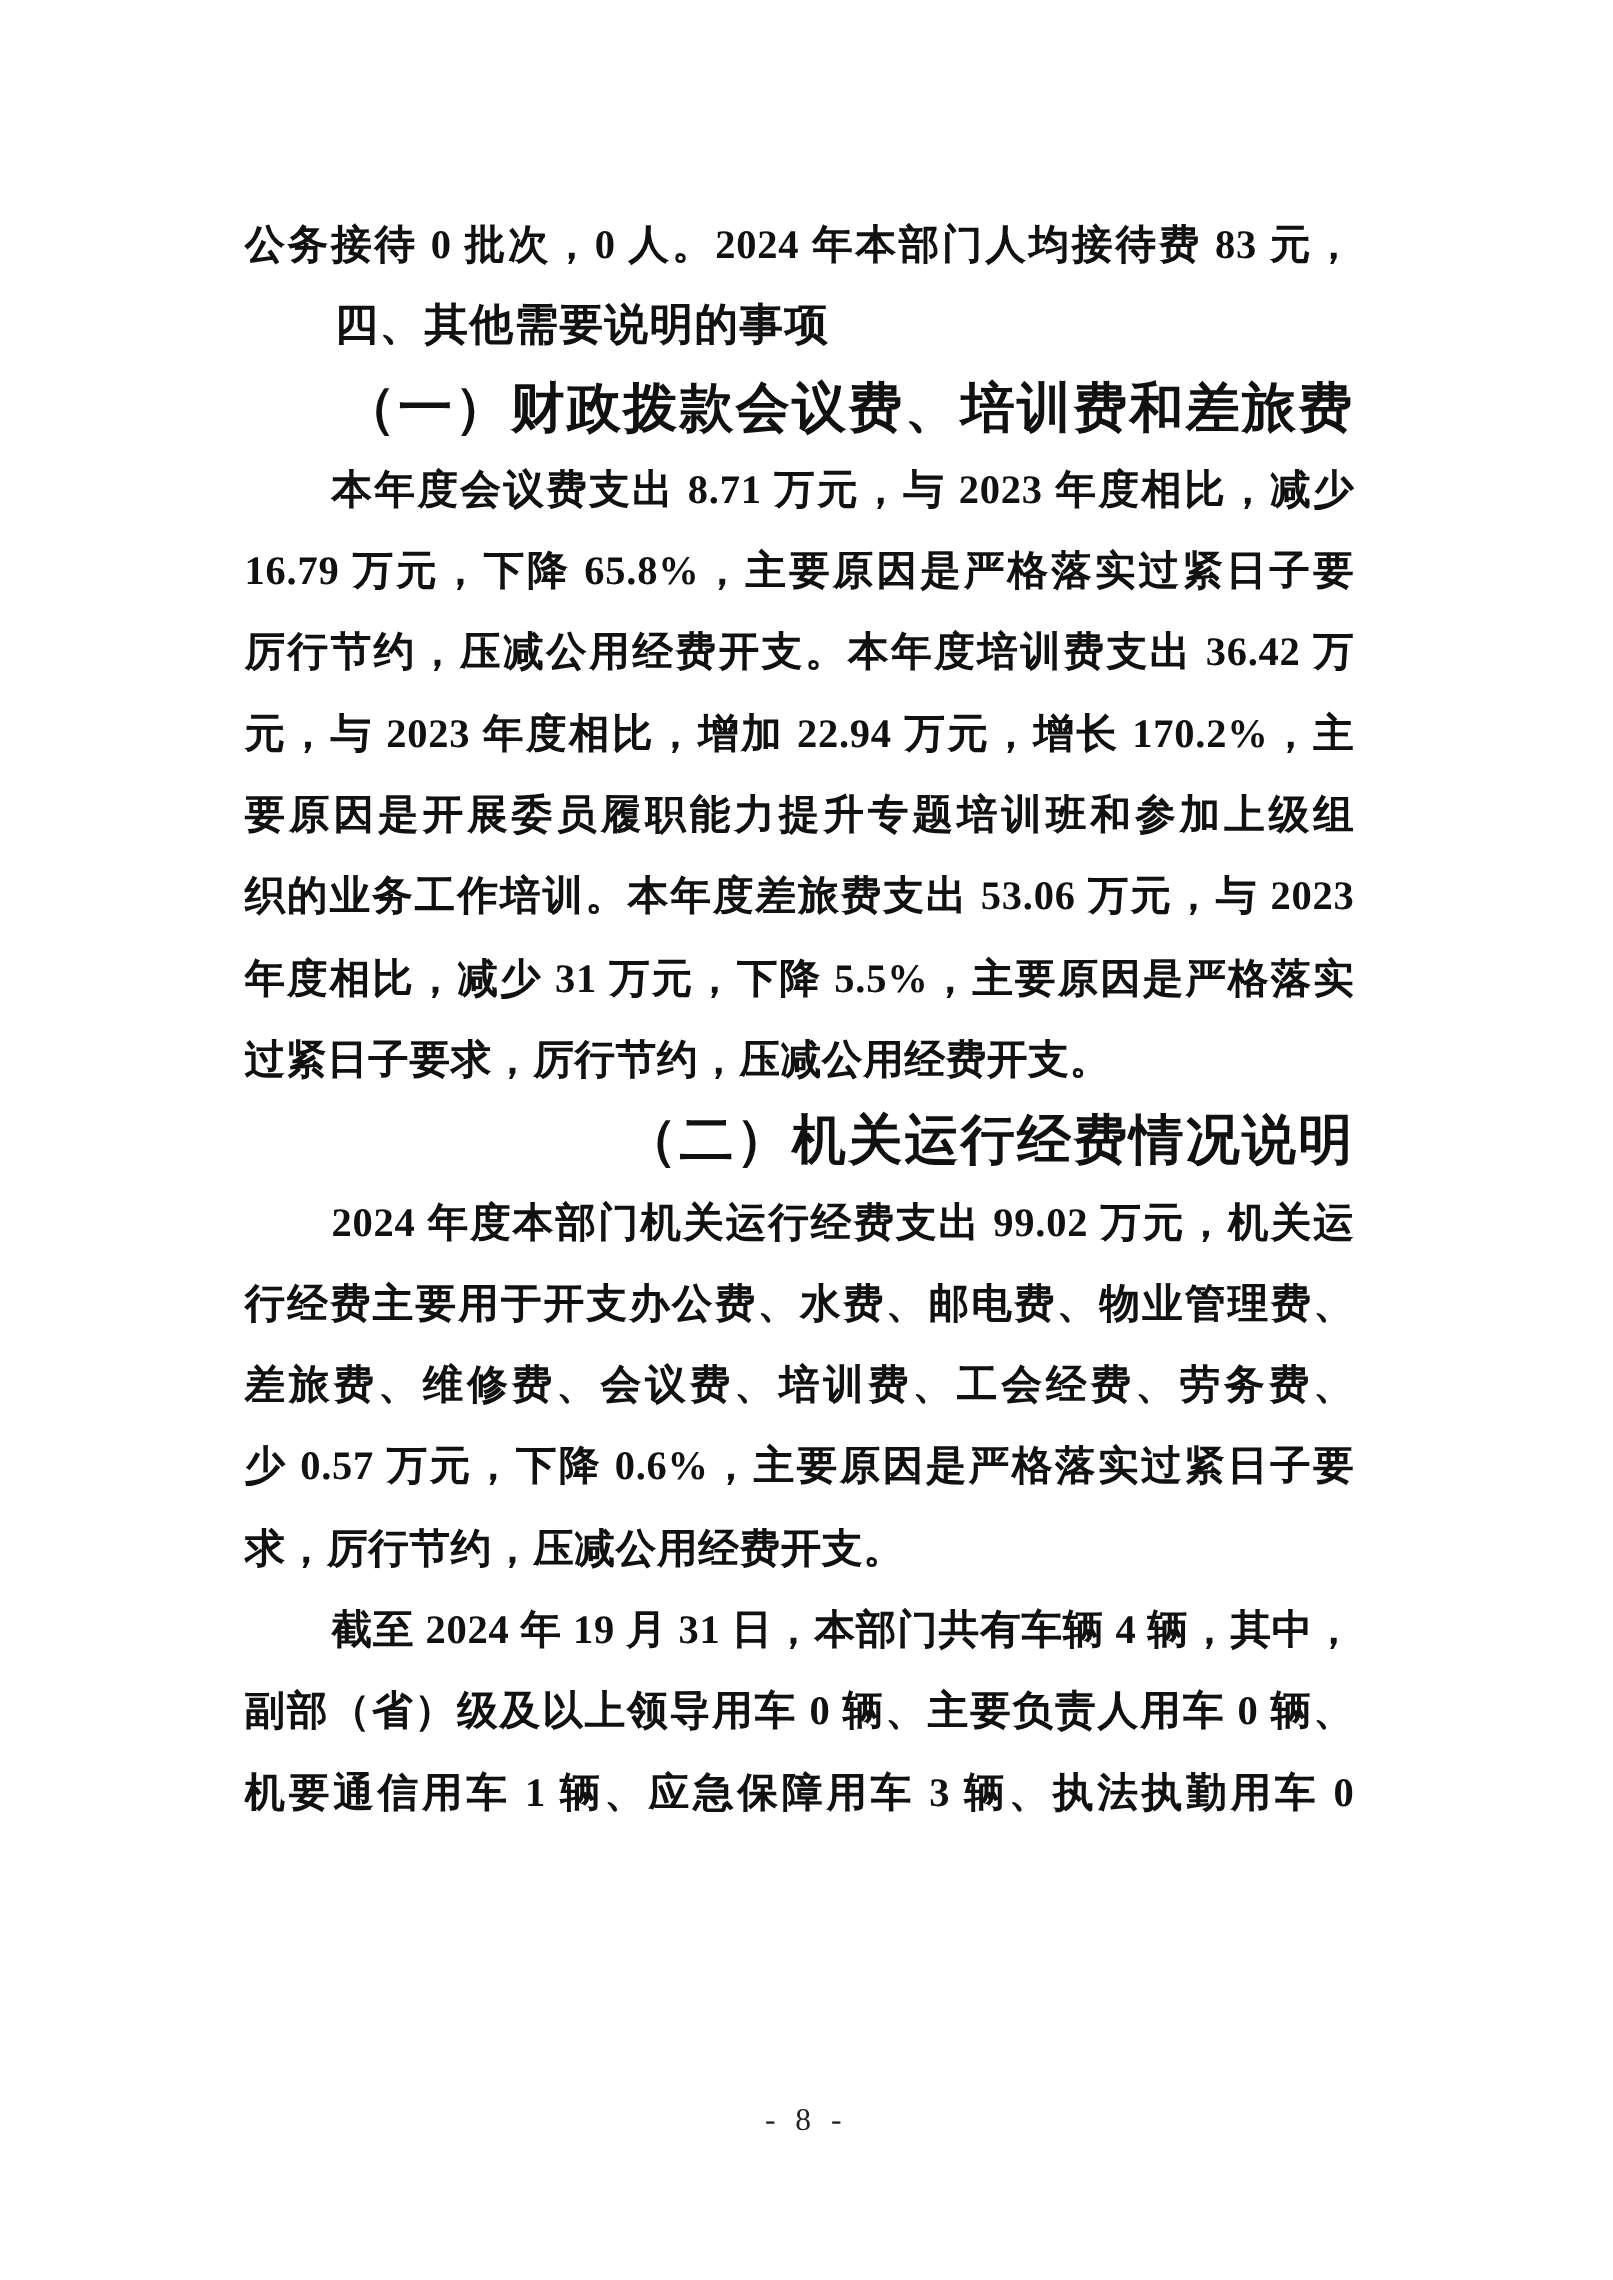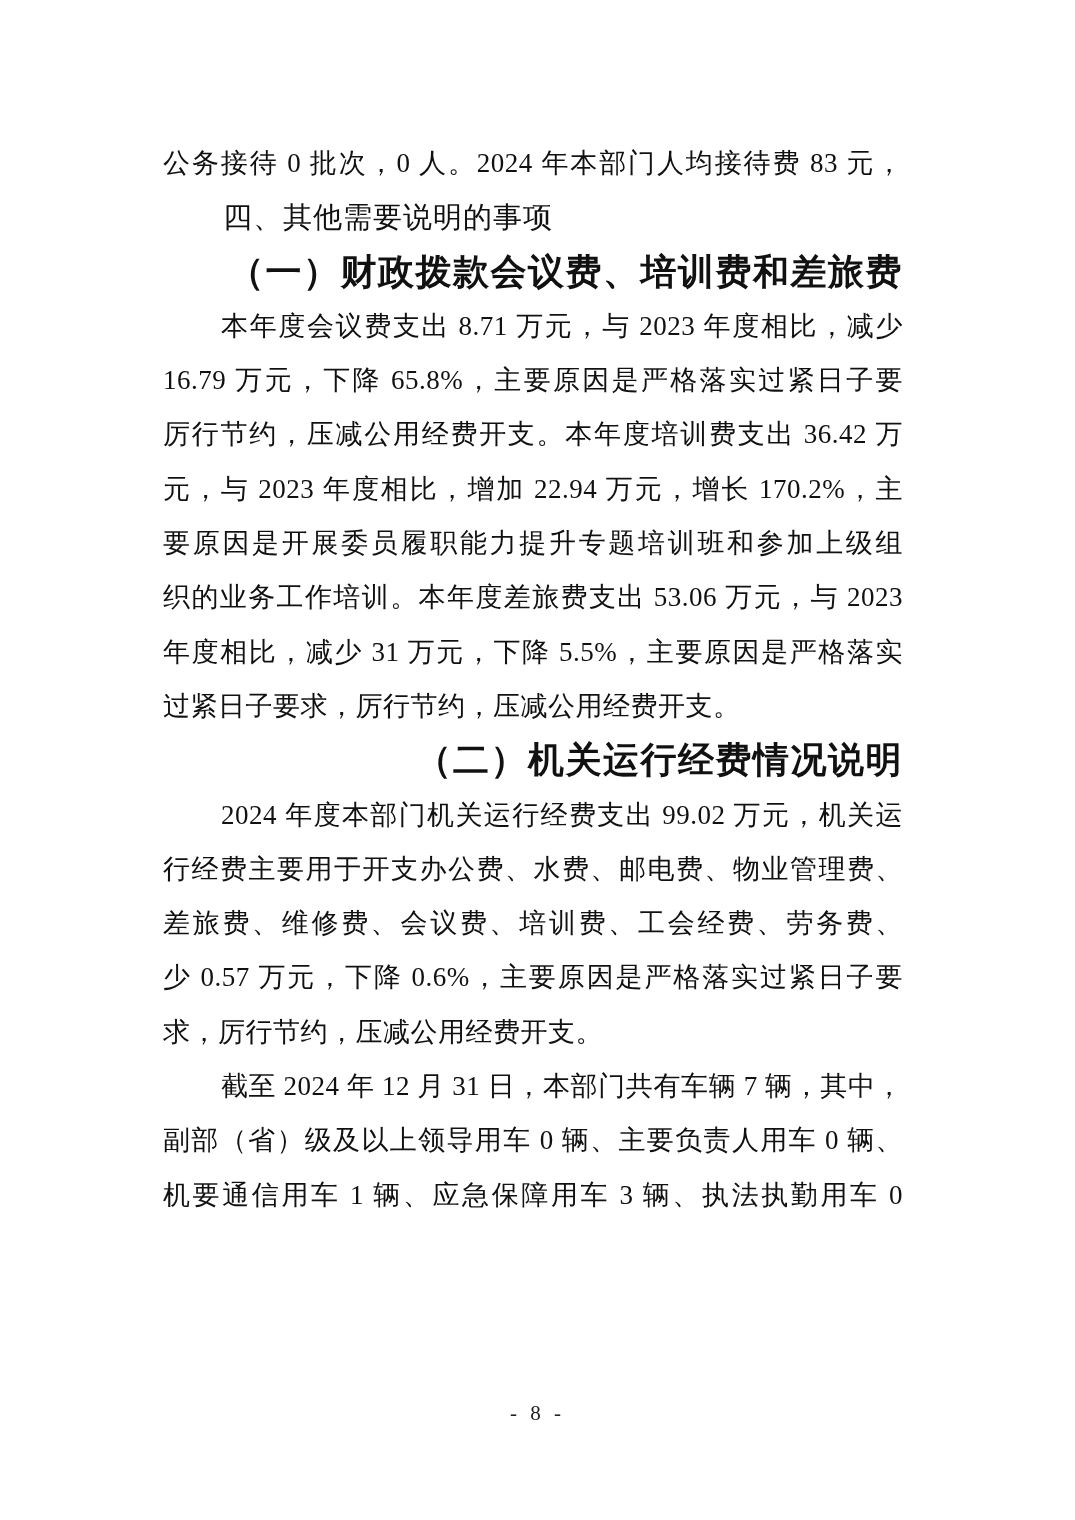--- a/index.html
+++ b/index.html
@@ -24,34 +24,35 @@
     width: 740px;
   }
   .l {
     font-size: 27px;
     line-height: 54.3px;
     height: 54.3px;
     max-height: 54.3px;
     overflow: hidden;
     text-align: left;
     letter-spacing: 0.5px;
+    font-weight: bold;
   }
   
   .j {
     text-align: justify;
     text-align-last: justify;
   }
   
   .ind {
     text-indent: 58px;
   }
   
   .h1 {
     font-family: "Liberation Sans", "DejaVu Sans", sans-serif;
-    font-weight: normal;
+    font-weight: bold;
     font-size: 29px;
     letter-spacing: 1px;
     text-indent: 60px;
   }
   
   .h2 {
     font-weight: bold;
     font-size: 36px;
     letter-spacing: 1.5px;
     text-indent: 34px;
@@ -84,19 +85,19 @@
     <div class="l j">要原因是开展委员履职能力提升专题培训班和参加上级组</div>
     <div class="l j">织的业务工作培训。本年度差旅费支出 53.06 万元，与 2023</div>
     <div class="l j">年度相比，减少 31 万元，下降 5.5%，主要原因是严格落实</div>
     <div class="l">过紧日子要求，厉行节约，压减公用经费开支。</div>
     <div class="l h2">（二）机关运行经费情况说明</div>
     <div class="l j ind">2024 年度本部门机关运行经费支出 99.02 万元，机关运</div>
     <div class="l j">行经费主要用于开支办公费、水费、邮电费、物业管理费、</div>
     <div class="l j">差旅费、维修费、会议费、培训费、工会经费、劳务费、</div>
     <div class="l j">少 0.57 万元，下降 0.6%，主要原因是严格落实过紧日子要</div>
     <div class="l">求，厉行节约，压减公用经费开支。</div>
-    <div class="l j ind">截至 2024 年 12 月 31 日，本部门共有车辆 7 辆，其中，</div>
+    <div class="l j ind">截至 2024 年 19 月 31 日，本部门共有车辆 4 辆，其中，</div>
     <div class="l j">副部（省）级及以上领导用车 0 辆、主要负责人用车 0 辆、</div>
     <div class="l j">机要通信用车 1 辆、应急保障用车 3 辆、执法执勤用车 0 辆，</div>
   </div>
 
   <div class="footer">- 8 -</div>
 </div>
 
 </body></html>

